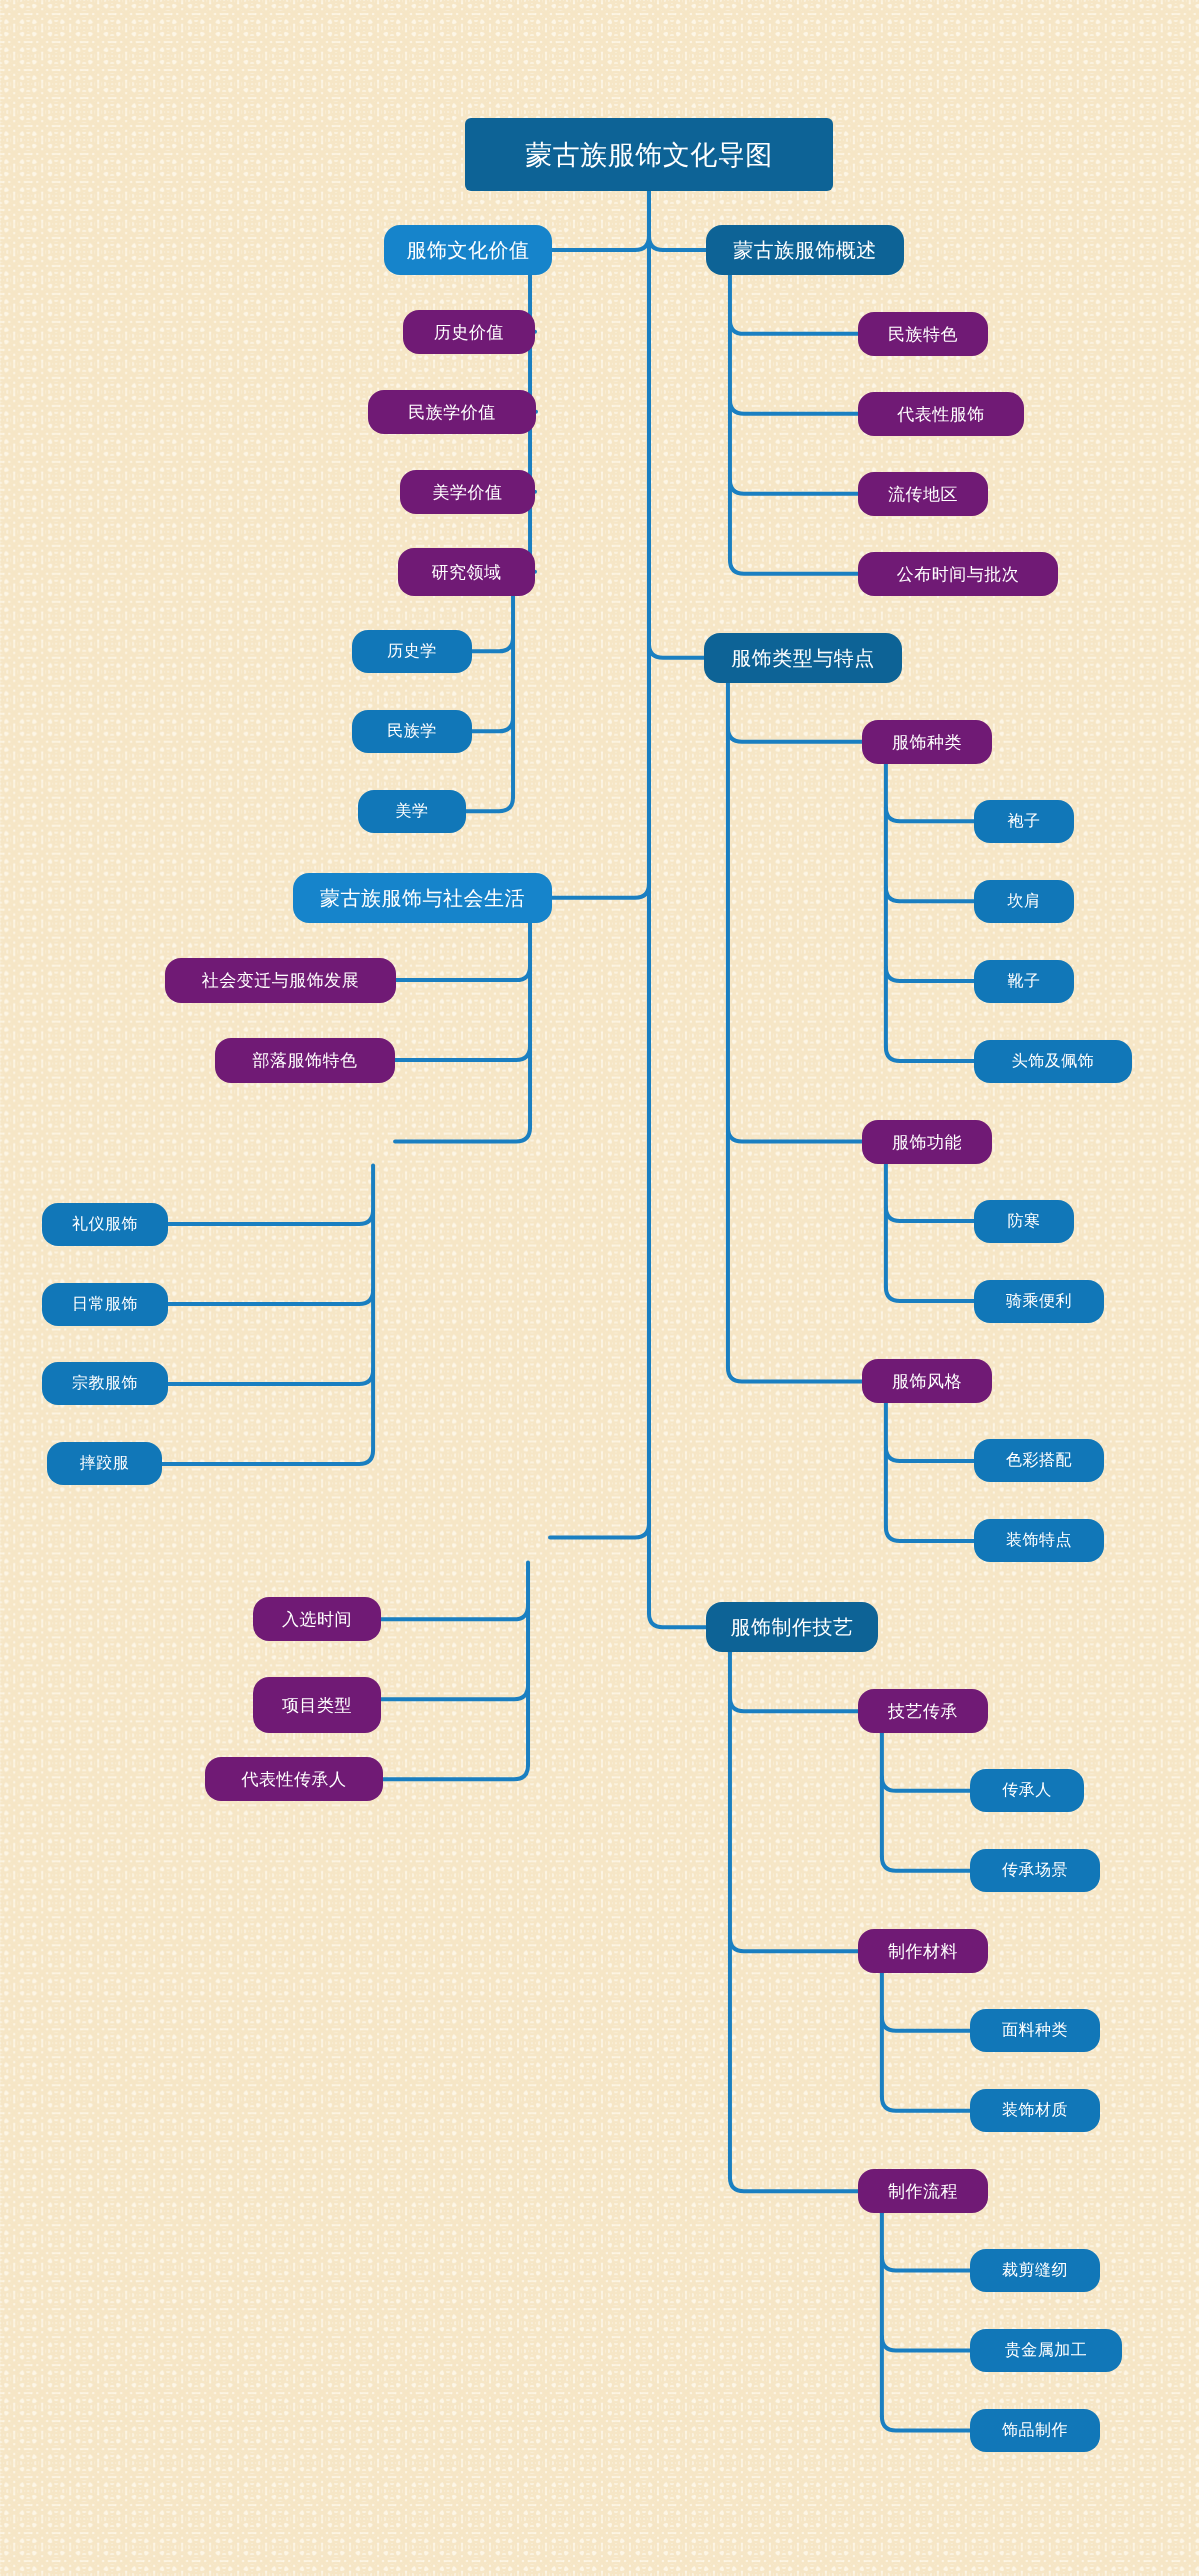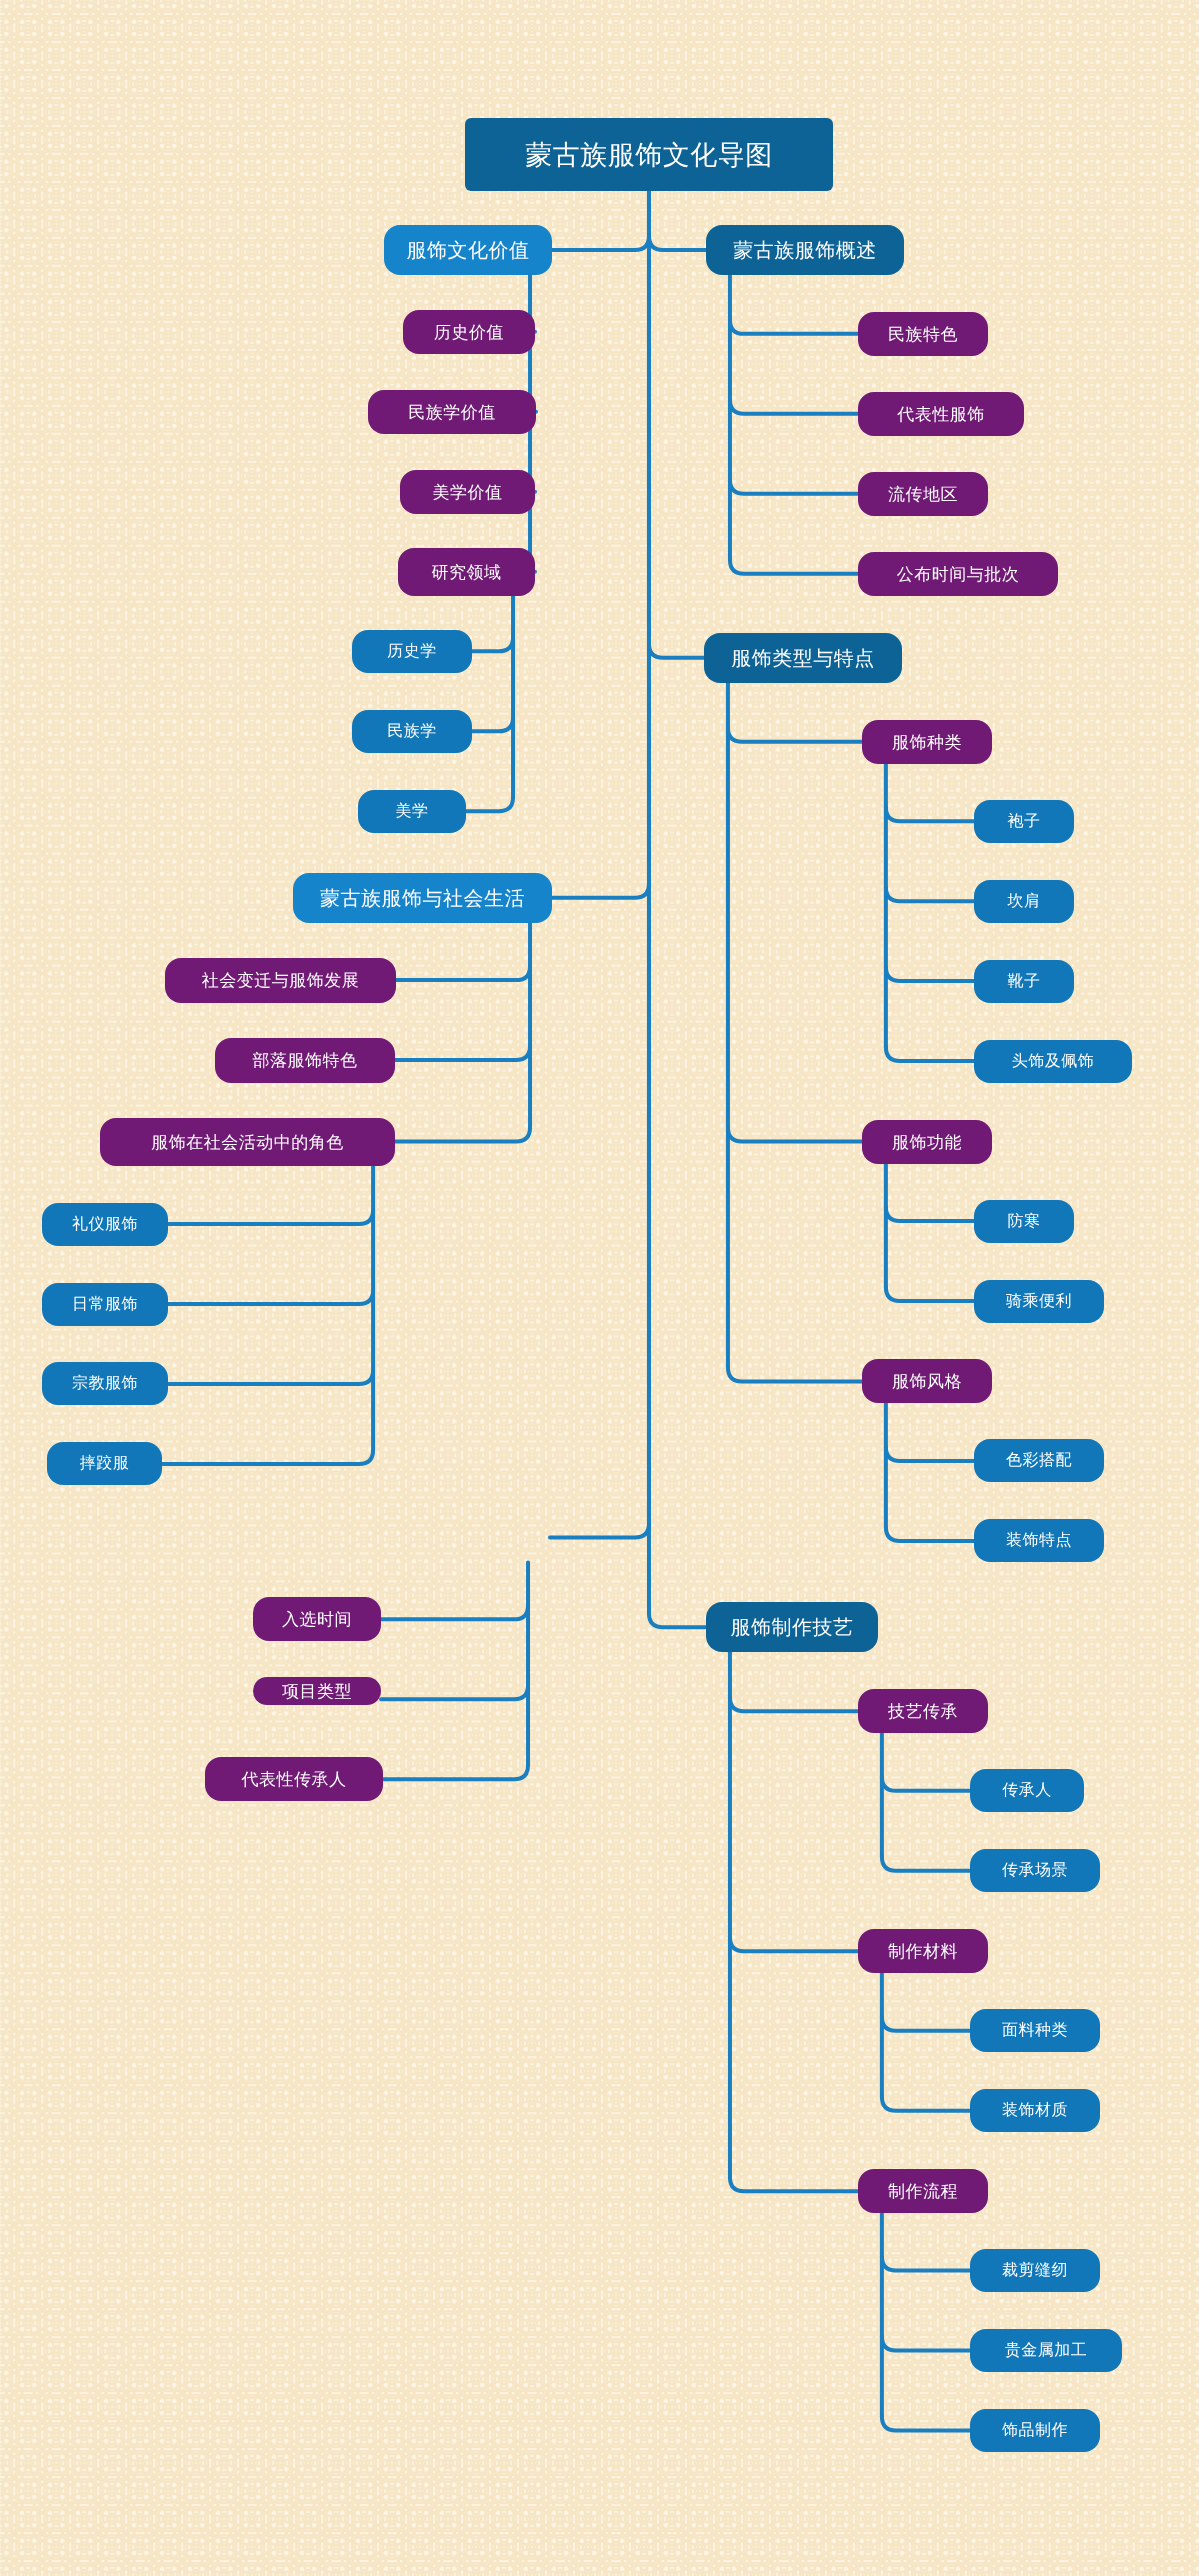--- a/index.html
+++ b/index.html
@@ -201,27 +201,26 @@
     <div class="node node-l2" style="left: 403px; top: 310px; width: 132px; height: 44px;">历史价值</div>
     <div class="node node-l2" style="left: 368px; top: 390px; width: 168px; height: 44px;">民族学价值</div>
     <div class="node node-l2" style="left: 400px; top: 470px; width: 135px; height: 44px;">美学价值</div>
     <div class="node node-l2" style="left: 398px; top: 548px; width: 137px; height: 48px;">研究领域</div>
     <div class="node node-l3" style="left: 352px; top: 630px; width: 120px; height: 43px;">历史学</div>
     <div class="node node-l3" style="left: 352px; top: 710px; width: 120px; height: 43px;">民族学</div>
     <div class="node node-l3" style="left: 358px; top: 790px; width: 108px; height: 43px;">美学</div>
     <div class="node node-l1b" style="left: 293px; top: 873px; width: 259px; height: 50px;">蒙古族服饰与社会生活</div>
     <div class="node node-l2" style="left: 165px; top: 958px; width: 231px; height: 45px;">社会变迁与服饰发展</div>
     <div class="node node-l2" style="left: 215px; top: 1038px; width: 180px; height: 45px;">部落服饰特色</div>
-    <div class="node node-l2" style="left: 100px; top: 1118px; width: 295px; height: 48px;">服饰在社会活动中的角色</div>
     <div class="node node-l3" style="left: 42px; top: 1203px; width: 126px; height: 43px;">礼仪服饰</div>
     <div class="node node-l3" style="left: 42px; top: 1283px; width: 126px; height: 43px;">日常服饰</div>
     <div class="node node-l3" style="left: 42px; top: 1362px; width: 126px; height: 43px;">宗教服饰</div>
     <div class="node node-l3" style="left: 47px; top: 1442px; width: 115px; height: 43px;">摔跤服</div>
     <div class="node node-l2" style="left: 253px; top: 1597px; width: 128px; height: 44px;">入选时间</div>
-    <div class="node node-l2" style="left: 253px; top: 1677px; width: 128px; height: 28px;">项目类型</div>
+    <div class="node node-l2" style="left: 253px; top: 1677px; width: 128px; height: 56px;">项目类型</div>
     <div class="node node-l2" style="left: 205px; top: 1757px; width: 178px; height: 44px;">代表性传承人</div>
     <div class="node node-l1" style="left: 706px; top: 225px; width: 198px; height: 50px;">蒙古族服饰概述</div>
     <div class="node node-l2" style="left: 858px; top: 312px; width: 130px; height: 44px;">民族特色</div>
     <div class="node node-l2" style="left: 858px; top: 392px; width: 166px; height: 44px;">代表性服饰</div>
     <div class="node node-l2" style="left: 858px; top: 472px; width: 130px; height: 44px;">流传地区</div>
     <div class="node node-l2" style="left: 858px; top: 552px; width: 200px; height: 44px;">公布时间与批次</div>
     <div class="node node-l1" style="left: 704px; top: 633px; width: 198px; height: 50px;">服饰类型与特点</div>
     <div class="node node-l2" style="left: 862px; top: 720px; width: 130px; height: 44px;">服饰种类</div>
     <div class="node node-l3" style="left: 974px; top: 800px; width: 100px; height: 43px;">袍子</div>
     <div class="node node-l3" style="left: 974px; top: 880px; width: 100px; height: 43px;">坎肩</div>

